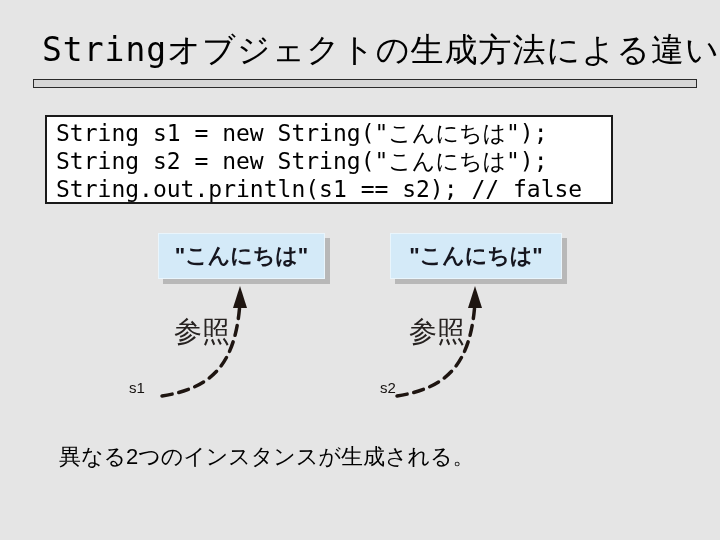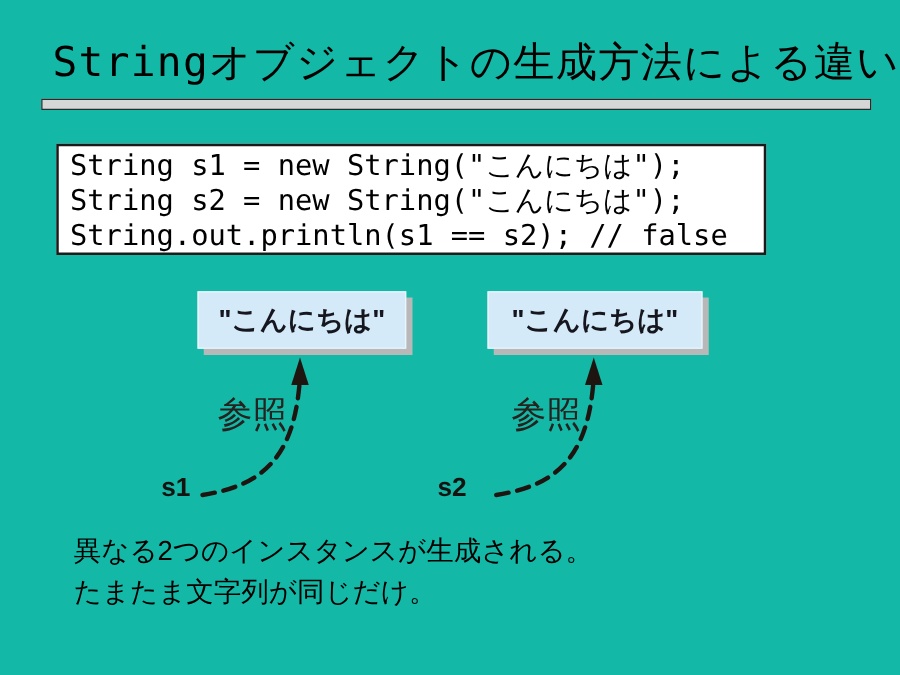--- a/index.html
+++ b/index.html
@@ -5,21 +5,21 @@
   html, body {
     margin: 0;
     padding: 0;
     background: #ffffff;
     font-family: "Liberation Sans", sans-serif;
   }
   .slide {
     position: relative;
     width: 720px;
     height: 540px;
-    background: #14b8a6;
+    background: #e5e5e5;
     overflow: hidden;
   }
   .slide-title {
     position: absolute;
     left: 42px;
     top: 28px;
     font-family: "DejaVu Sans Mono", monospace;
     font-size: 33px;
     letter-spacing: 1px;
     color: #000000;
@@ -76,44 +76,44 @@
     top: 313px;
     font-size: 28px;
     color: #262220;
     white-space: nowrap;
   }
   .ref-label.first  { left: 174px; }
   .ref-label.second { left: 409px; }
   .var-label {
     position: absolute;
     top: 379px;
-    font-size: 21px;
-    font-weight: bold;
+    font-size: 15px;
+    font-weight: normal;
     color: #161210;
     white-space: nowrap;
   }
   .var-label.first  { left: 129px; }
-  .var-label.second { left: 350px; }
+  .var-label.second { left: 380px; }
   .arrows-layer {
     position: absolute;
     left: 0;
     top: 0;
     width: 720px;
     height: 540px;
     pointer-events: none;
   }
   .notes {
     position: absolute;
     left: 59px;
     top: 424px;
     font-size: 22px;
     line-height: 33px;
     color: #000000;
   }
-  .note-line { white-space: nowrap; }
+  .note-line { white-space: nowrap; margin-top: 16px; }
 </style>
 </head>
 <body>
 
 <div class="slide">
 
   <div class="slide-title">Stringオブジェクトの生成方法による違い</div>
 
   <div class="title-rule"></div>
 
@@ -141,16 +141,15 @@
   <div class="ref-label first">参照</div>
 
   <div class="ref-label second">参照</div>
 
   <div class="var-label first">s1</div>
 
   <div class="var-label second">s2</div>
 
   <div class="notes">
     <div class="note-line">異なる2つのインスタンスが生成される。</div>
-    <div class="note-line">たまたま文字列が同じだけ。</div>
   </div>
 
 </div>
 
 </body></html>

